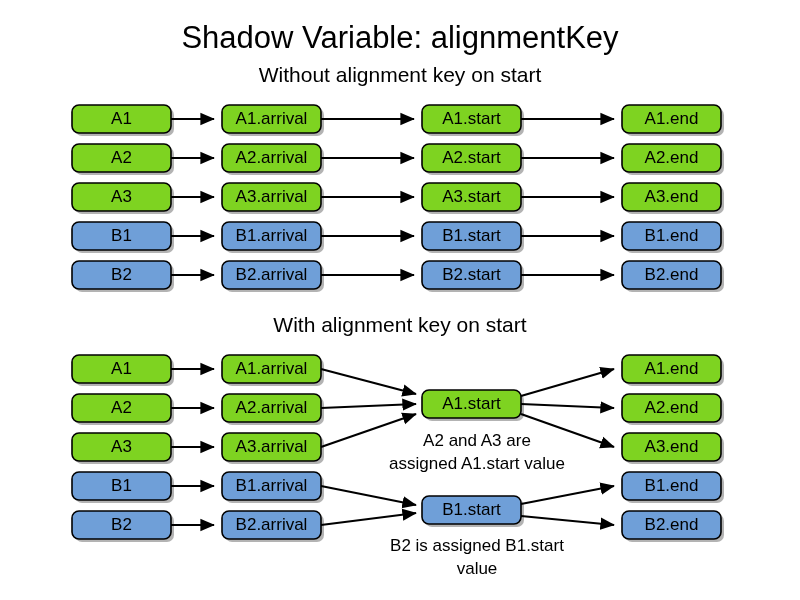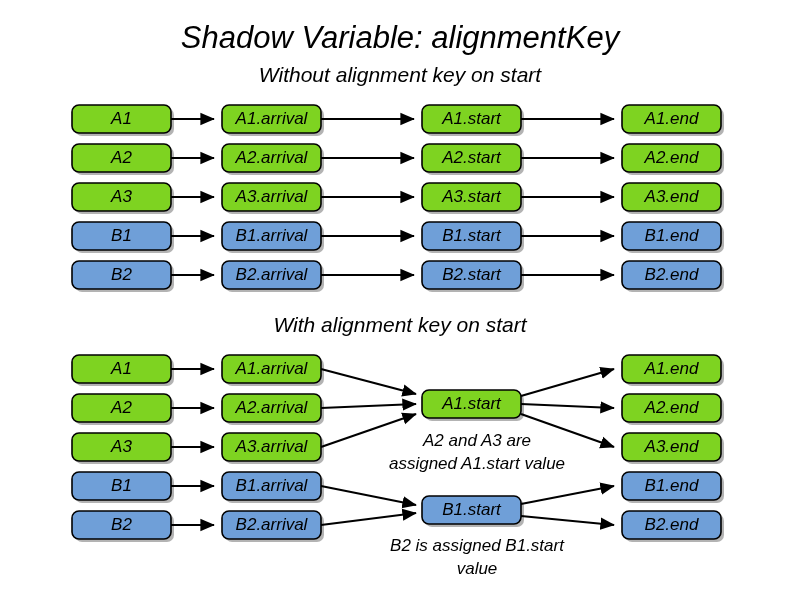--- a/index.html
+++ b/index.html
@@ -14,21 +14,20 @@
     overflow: hidden;
     font-family: "Liberation Sans", sans-serif;
     color: #000000;
   }
   #diagram-root {
     position: absolute;
     top: 0;
     left: 0;
     width: 800px;
     height: 600px;
-    font-style: italic;
   }
   text {
     font-family: "Liberation Sans", sans-serif;
     fill: #000000;
   }
   .title-text {
     font-size: 31px;
     text-anchor: middle;
   }
   .section-heading {

